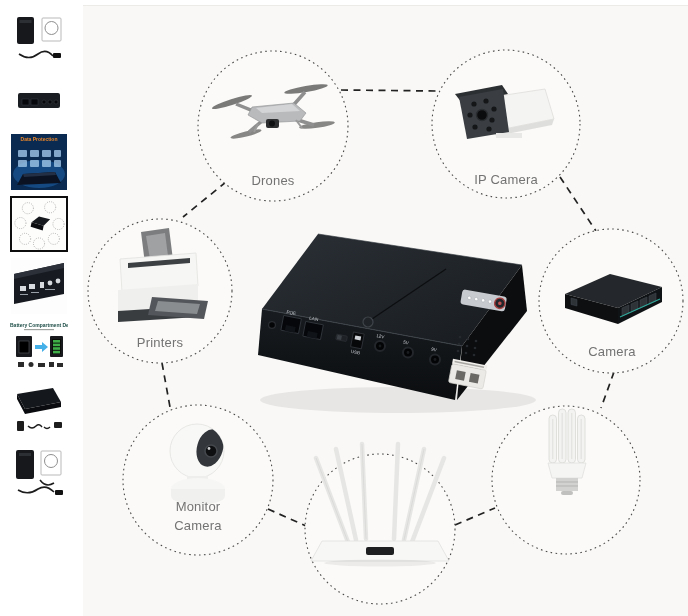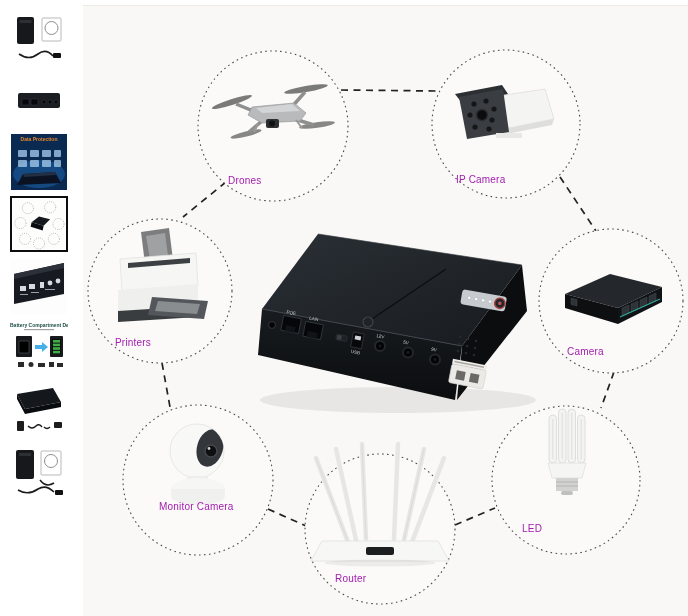--- a/index.html
+++ b/index.html
@@ -13,21 +13,21 @@
   .thumb svg { display:block; width:100%; height:100%; }
   .thumb.sel { border:2px solid #0d0d0d; }
   .thumb-caption { position:absolute; top:2px; left:0; right:0; text-align:center; font-size:5px; line-height:6px; white-space:nowrap; overflow:hidden; }
   .cap-orange { color:#e8862a; font-weight:bold; }
   .cap-dark { color:#1d4d46; font-weight:bold; }
 
   
   .main-image { position:absolute; left:83px; top:5px; width:605px; height:611px; background:#f9f8f6; border-top:1px solid #edebe8; }
   .diagram-svg { position:absolute; left:-83px; top:-5px; width:688px; height:616px; }
 
-  .dev-label { position:absolute; text-align:left; font-size:10px; line-height:19px; color:#a21caf; letter-spacing:.2px; }
+  .dev-label { position:absolute; text-align:center; font-size:13px; line-height:19px; color:#737373; letter-spacing:.2px; }
 </style>
 </head>
 <body>
 
 <div class="page">
 
   <aside class="sidebar">
 
     <div class="thumb">
       <svg viewBox="0 0 56 56">
@@ -373,16 +373,14 @@
           </g>
         </g>
       </g>
     </svg>
 
     <div class="dev-label" style="left:145px; top:165px; width:90px;">Drones</div>
     <div class="dev-label" style="left:32px; top:327px; width:90px;">Printers</div>
     <div class="dev-label" style="left:373px; top:164px; width:100px;">IP Camera</div>
     <div class="dev-label" style="left:484px; top:336px; width:90px;">Camera</div>
     <div class="dev-label" style="left:76px; top:491px; width:78px;">Monitor Camera</div>
-    <div class="dev-label" style="left:252px; top:563px; width:90px;">Router</div>
-    <div class="dev-label" style="left:439px; top:513px; width:90px;">LED</div>
   </main>
 </div>
 
 </body></html>

